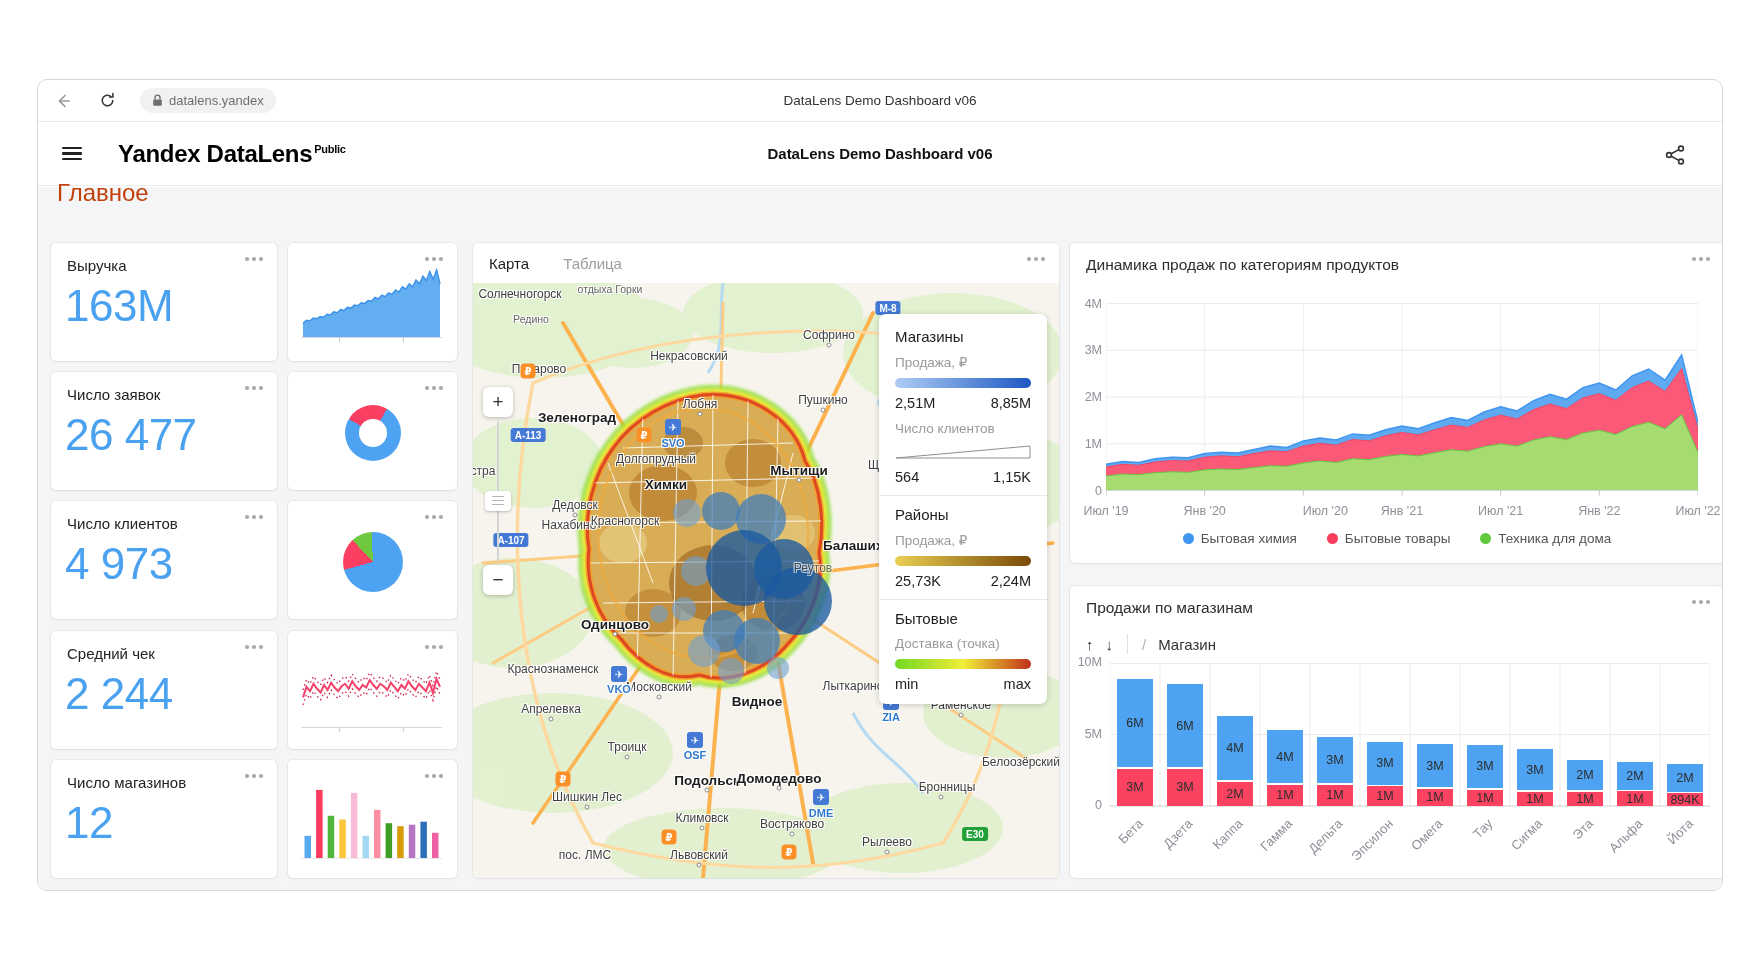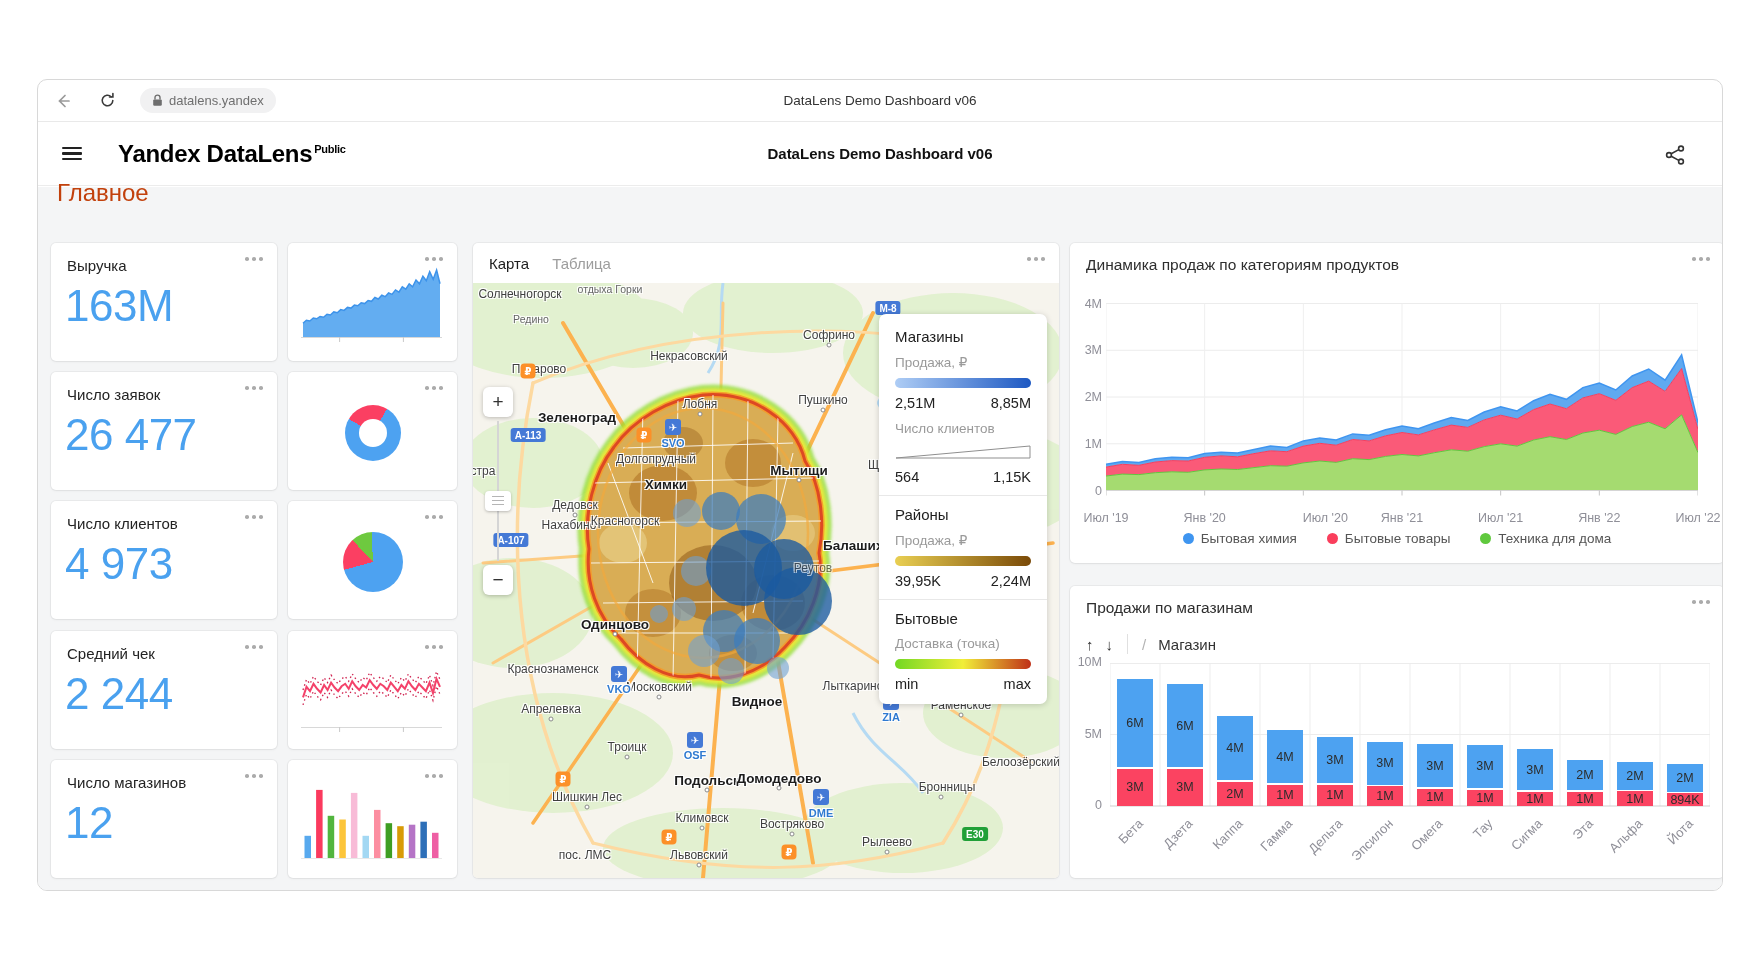--- a/index.html
+++ b/index.html
@@ -26,21 +26,21 @@
   .section-title{position:absolute;left:19px;top:98px;font-size:24px;font-weight:500;color:#c2410c;}
   .card{position:absolute;background:#fff;border-radius:5px;box-shadow:0 0 0 1px rgba(0,0,0,0.045),0 1px 3px rgba(0,0,0,0.05);}
   .dots{position:absolute;top:14px;right:14px;display:flex;gap:3.5px;cursor:pointer;}
   .dots i{width:3.6px;height:3.6px;border-radius:50%;background:#ababab;}
   .kpi-label{position:absolute;left:16px;top:14px;font-size:15px;font-weight:500;color:#232323;}
   .kpi-value{position:absolute;left:14px;top:38px;font-size:44px;font-weight:500;color:#4aa1ef;letter-spacing:-0.5px;}
   .minichart{position:absolute;left:0;top:0;right:0;bottom:0;}
   .round{position:absolute;border-radius:50%;}
   .hole{position:absolute;background:#fff;border-radius:50%;}
   
-  .map-tabs{height:40px;display:flex;align-items:center;gap:23px;padding:0 16px;font-size:15px;}
+  .map-tabs{height:40px;display:flex;align-items:center;gap:34px;padding:0 16px;font-size:15px;}
   .tab-on{color:#1d1d1d;font-weight:500;cursor:pointer;}
   .tab-off{color:#9d9d9d;cursor:pointer;}
   .map-area{position:absolute;left:0;right:0;top:40px;bottom:0;overflow:hidden;border-radius:0 0 5px 5px;background:#f6f4ed;}
   .map-svg{position:absolute;left:0;top:0;}
   .mlabel{position:absolute;transform:translate(-50%,-50%);white-space:nowrap;font-size:12px;color:#3f3f3f;
     text-shadow:-1px -1px 0 rgba(255,255,255,.95),1px -1px 0 rgba(255,255,255,.95),-1px 1px 0 rgba(255,255,255,.95),1px 1px 0 rgba(255,255,255,.95);}
   .mlabel.bold{font-size:13.5px;font-weight:700;color:#1c1c1c;}
   .mlabel.small{font-size:10.5px;color:#666;}
   .mlabel.airport{font-size:11px;font-weight:700;color:#2f7ad1;}
   .mlabel.muted{opacity:.7;}
@@ -464,21 +464,21 @@
             </svg>
           <div class="lg-row">
             <span>564</span>
             <span>1,15K</span>
           </div>
           <div class="lg-div"></div>
           <div class="lg-title">Районы</div>
           <div class="lg-metric">Продажа, ₽</div>
           <div class="lg-grad" id="grad1" style="background: linear-gradient(90deg, rgb(233, 207, 82), rgb(122, 74, 8));"></div>
           <div class="lg-row">
-            <span>39,95K</span>
+            <span>25,73K</span>
             <span>2,24M</span>
           </div>
           <div class="lg-div"></div>
           <div class="lg-title">Бытовые</div>
           <div class="lg-metric">Доставка (точка)</div>
           <div class="lg-grad" id="grad2" style="background: linear-gradient(90deg, rgb(114, 216, 35), rgb(241, 238, 57), rgb(191, 48, 24));"></div>
           <div class="lg-row" style="margin-bottom:2px;">
             <span>min</span>
             <span>max</span>
           </div>
@@ -520,21 +520,21 @@
             <polyline points="0.0,168.3 16.4,165.5 32.9,166.4 49.3,162.7 65.8,161.3 82.2,161.8 98.7,157.6 115.1,156.2 131.6,157.1 148.0,153.4 164.4,150.1 180.9,151.5 197.3,144.9 213.8,142.1 230.2,144.0 246.7,137.9 263.1,139.3 279.6,133.7 296.0,130.0 312.4,132.8 328.9,126.7 345.3,121.6 361.8,124.4 378.2,116.0 394.7,110.8 411.1,115.0 427.6,104.7 444.0,98.2 460.4,103.3 476.9,91.6 493.3,87.0 509.8,94.0 526.2,80.0 542.7,73.0 559.1,84.2 575.6,58.9 592.0,126.7" fill="none" stroke="#3f95f0" stroke-width="1.5"></polyline>
             <line x1="0" y1="194.5" x2="592" y2="194.5" stroke="#d5d5d5"></line>
             <line x1="0" y1="194.5" x2="0" y2="199.5" stroke="#c4c4c4"></line>
             <line x1="98.66666666666667" y1="194.5" x2="98.66666666666667" y2="199.5" stroke="#c4c4c4"></line>
             <line x1="197.33333333333334" y1="194.5" x2="197.33333333333334" y2="199.5" stroke="#c4c4c4"></line>
             <line x1="296" y1="194.5" x2="296" y2="199.5" stroke="#c4c4c4"></line>
             <line x1="394.6666666666667" y1="194.5" x2="394.6666666666667" y2="199.5" stroke="#c4c4c4"></line>
             <line x1="493.3333333333333" y1="194.5" x2="493.3333333333333" y2="199.5" stroke="#c4c4c4"></line>
             <line x1="592" y1="194.5" x2="592" y2="199.5" stroke="#c4c4c4"></line>
           </svg></div>
-      <div id="dyn-xlabels" style="position:absolute;left:36px;top:268px;width:592px;height:18px;">
+      <div id="dyn-xlabels" style="position:absolute;left:36px;top:261px;width:592px;height:18px;">
           <span class="xtick" style="left: 0px; top: 0px;">Июл '19</span>
           <span class="xtick" style="left: 98.6667px; top: 0px;">Янв '20</span>
           <span class="xtick" style="left: 197.333px; top: 0px; padding-left: 44px;">Июл '20</span>
           <span class="xtick" style="left: 296px; top: 0px;">Янв '21</span>
           <span class="xtick" style="left: 394.667px; top: 0px;">Июл '21</span>
           <span class="xtick" style="left: 493.333px; top: 0px;">Янв '22</span>
           <span class="xtick" style="left: 592px; top: 0px;">Июл '22</span>
         </div>
       <div class="legend-row" id="dyn-legend" style="top:288px;">
           <span class="legend-item">

